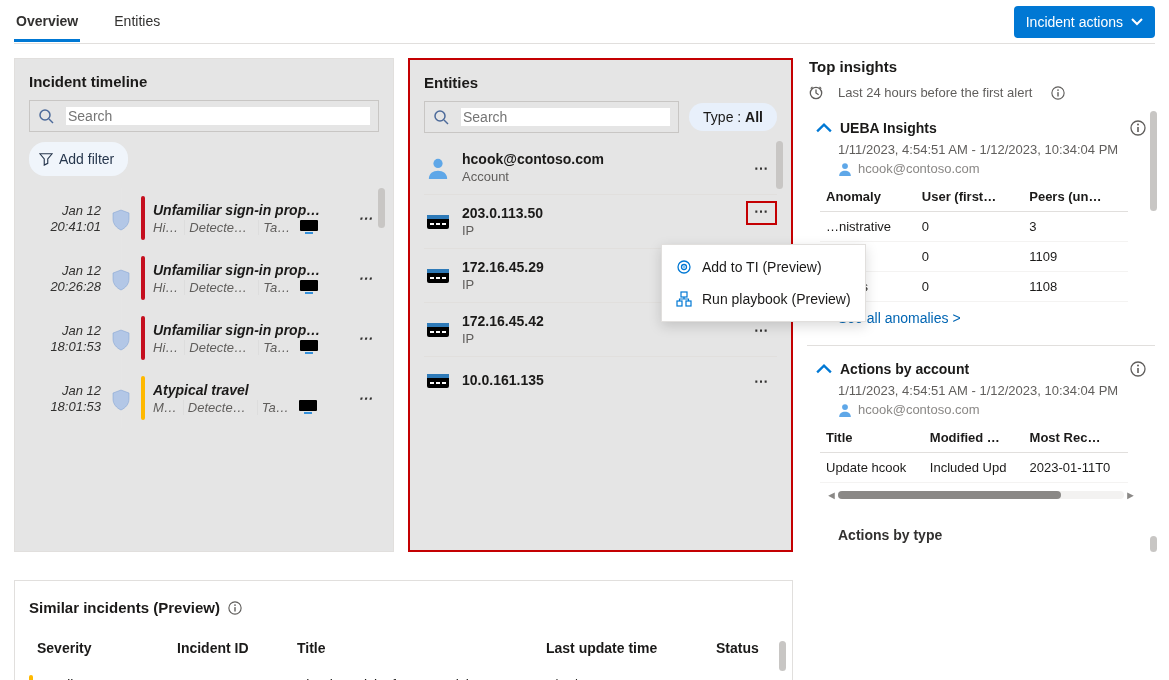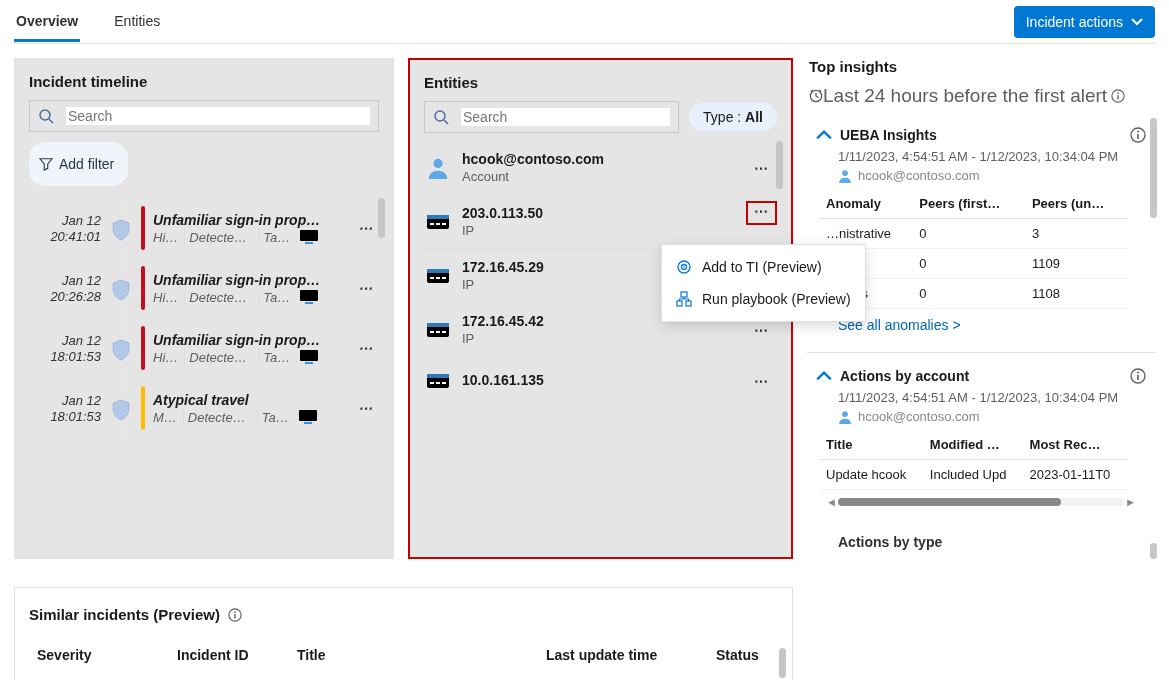--- a/index.html
+++ b/index.html
@@ -51,21 +51,21 @@
   .card .card-body { padding: 0 14px 12px 14px; position: relative; }
   .search {
     display: flex; align-items: center; border: 1px solid var(--border-strong);
     height: 32px; padding: 0 8px; gap: 12px; color: #4c6a9a; font-size: 14px;
     width: 100%;
   }
   .search input { border: none; outline: none; flex: 1; font-size: 14px; }
   .search svg { width: 16px; height: 16px; }
   .add-filter {
     background: #f0f5fb; border: none; border-radius: 16px;
-    height: 44px; padding: 0 14px 0 10px; display: inline-flex; align-items: center;
+    height: 34px; padding: 0 14px 0 10px; display: inline-flex; align-items: center;
     gap: 6px; color: #27374d; font-size: 14px; margin-top: 10px; cursor: pointer;
   }
   .pill { background: var(--pill-bg); border-radius: 16px; padding: 6px 14px; font-size: 14px; white-space: nowrap; }
   .pill b { font-weight: 700; }
   
   .tl-wrap { position: relative; margin-top: 12px; }
   .tl-row { display: flex; align-items: center; position: relative; padding: 8px 0; font-style: italic; }
   .tl-row::before { content:""; position:absolute; left:92px; top:0; bottom:0; width:1px; background:#e6e6e6; }
   .tl-time { width: 72px; text-align: right; font-size: 13px; color: #323130; line-height: 1.25; padding-top: 2px; }
   .tl-dot { width: 40px; display:flex; justify-content:center; align-items:flex-start; padding-top: 4px; position:relative; z-index:1; }
@@ -106,21 +106,21 @@
   .tbl { width: calc(100% - 28px); margin: 0 14px; border-collapse: collapse; }
   .tbl th { text-align:left; font-weight:600; font-size:14px; padding:10px 8px; }
   .tbl td { padding:8px 8px; font-size:14px; border-top:1px solid transparent; }
   .tbl tr.row td:first-child { padding-left: 0; }
   .sev-cell { display:flex; align-items:center; gap:10px; }
   .sev-strip { width:4px; height:20px; border-radius:2px; }
   .link { color: var(--link); cursor:pointer; }
   
   .right-col { display:flex; flex-direction:column; gap:10px; position:relative; }
   .right-title { font-weight:600; font-size:15px; padding: 0 2px 0 2px; }
-  .right-sub { color: var(--muted); font-size:19px; display:flex; align-items:center; gap:0; padding: 0 2px; }
+  .right-sub { color: var(--muted); font-size:13px; display:flex; align-items:center; gap:15px; padding: 0 2px; }
   .ins-card { border:1px solid transparent; padding: 8px 8px 8px 8px; }
   .ins-head { display:flex; align-items:center; gap:8px; font-weight:600; }
   .ins-head svg { width:16px; height:16px; }
   .info-ico { width:14px; height:14px; margin-left:auto; color:#605e5c; }
   .ins-meta { color:var(--muted); font-size:13px; margin:6px 0 0 22px; }
   .user-chip { display:flex; align-items:center; gap:6px; color:#8a8886; font-size:13px; margin:4px 0 6px 22px; }
   .ins-tbl { width: calc(100% - 22px); margin-left:4px; border-collapse:collapse; font-size:13px; }
   .ins-tbl th, .ins-tbl td { text-align:left; padding:7px 6px; }
   .ins-tbl th { font-weight:600; border-bottom:1px solid var(--border); }
   .ins-tbl tbody tr { border-bottom:1px solid #f4f3f2; }
@@ -433,21 +433,21 @@
         <div class="user-chip">
           <svg class="person" width="14" height="14">
               <use href="#i-person"></use>
             </svg>
           <span>hcook@contoso.com</span>
         </div>
         <table class="ins-tbl">
           <thead>
               <tr>
             <th>Anomaly</th>
-            <th>Peers (first…</th>
+            <th>User (first…</th>
             <th>Peers (un…</th>
           </tr>
             </thead>
           <tbody id="ueba-body">
               <tr>
                 <td>…nistrative</td>
                 <td>0</td>
                 <td>3</td>
               </tr>
               <tr>

